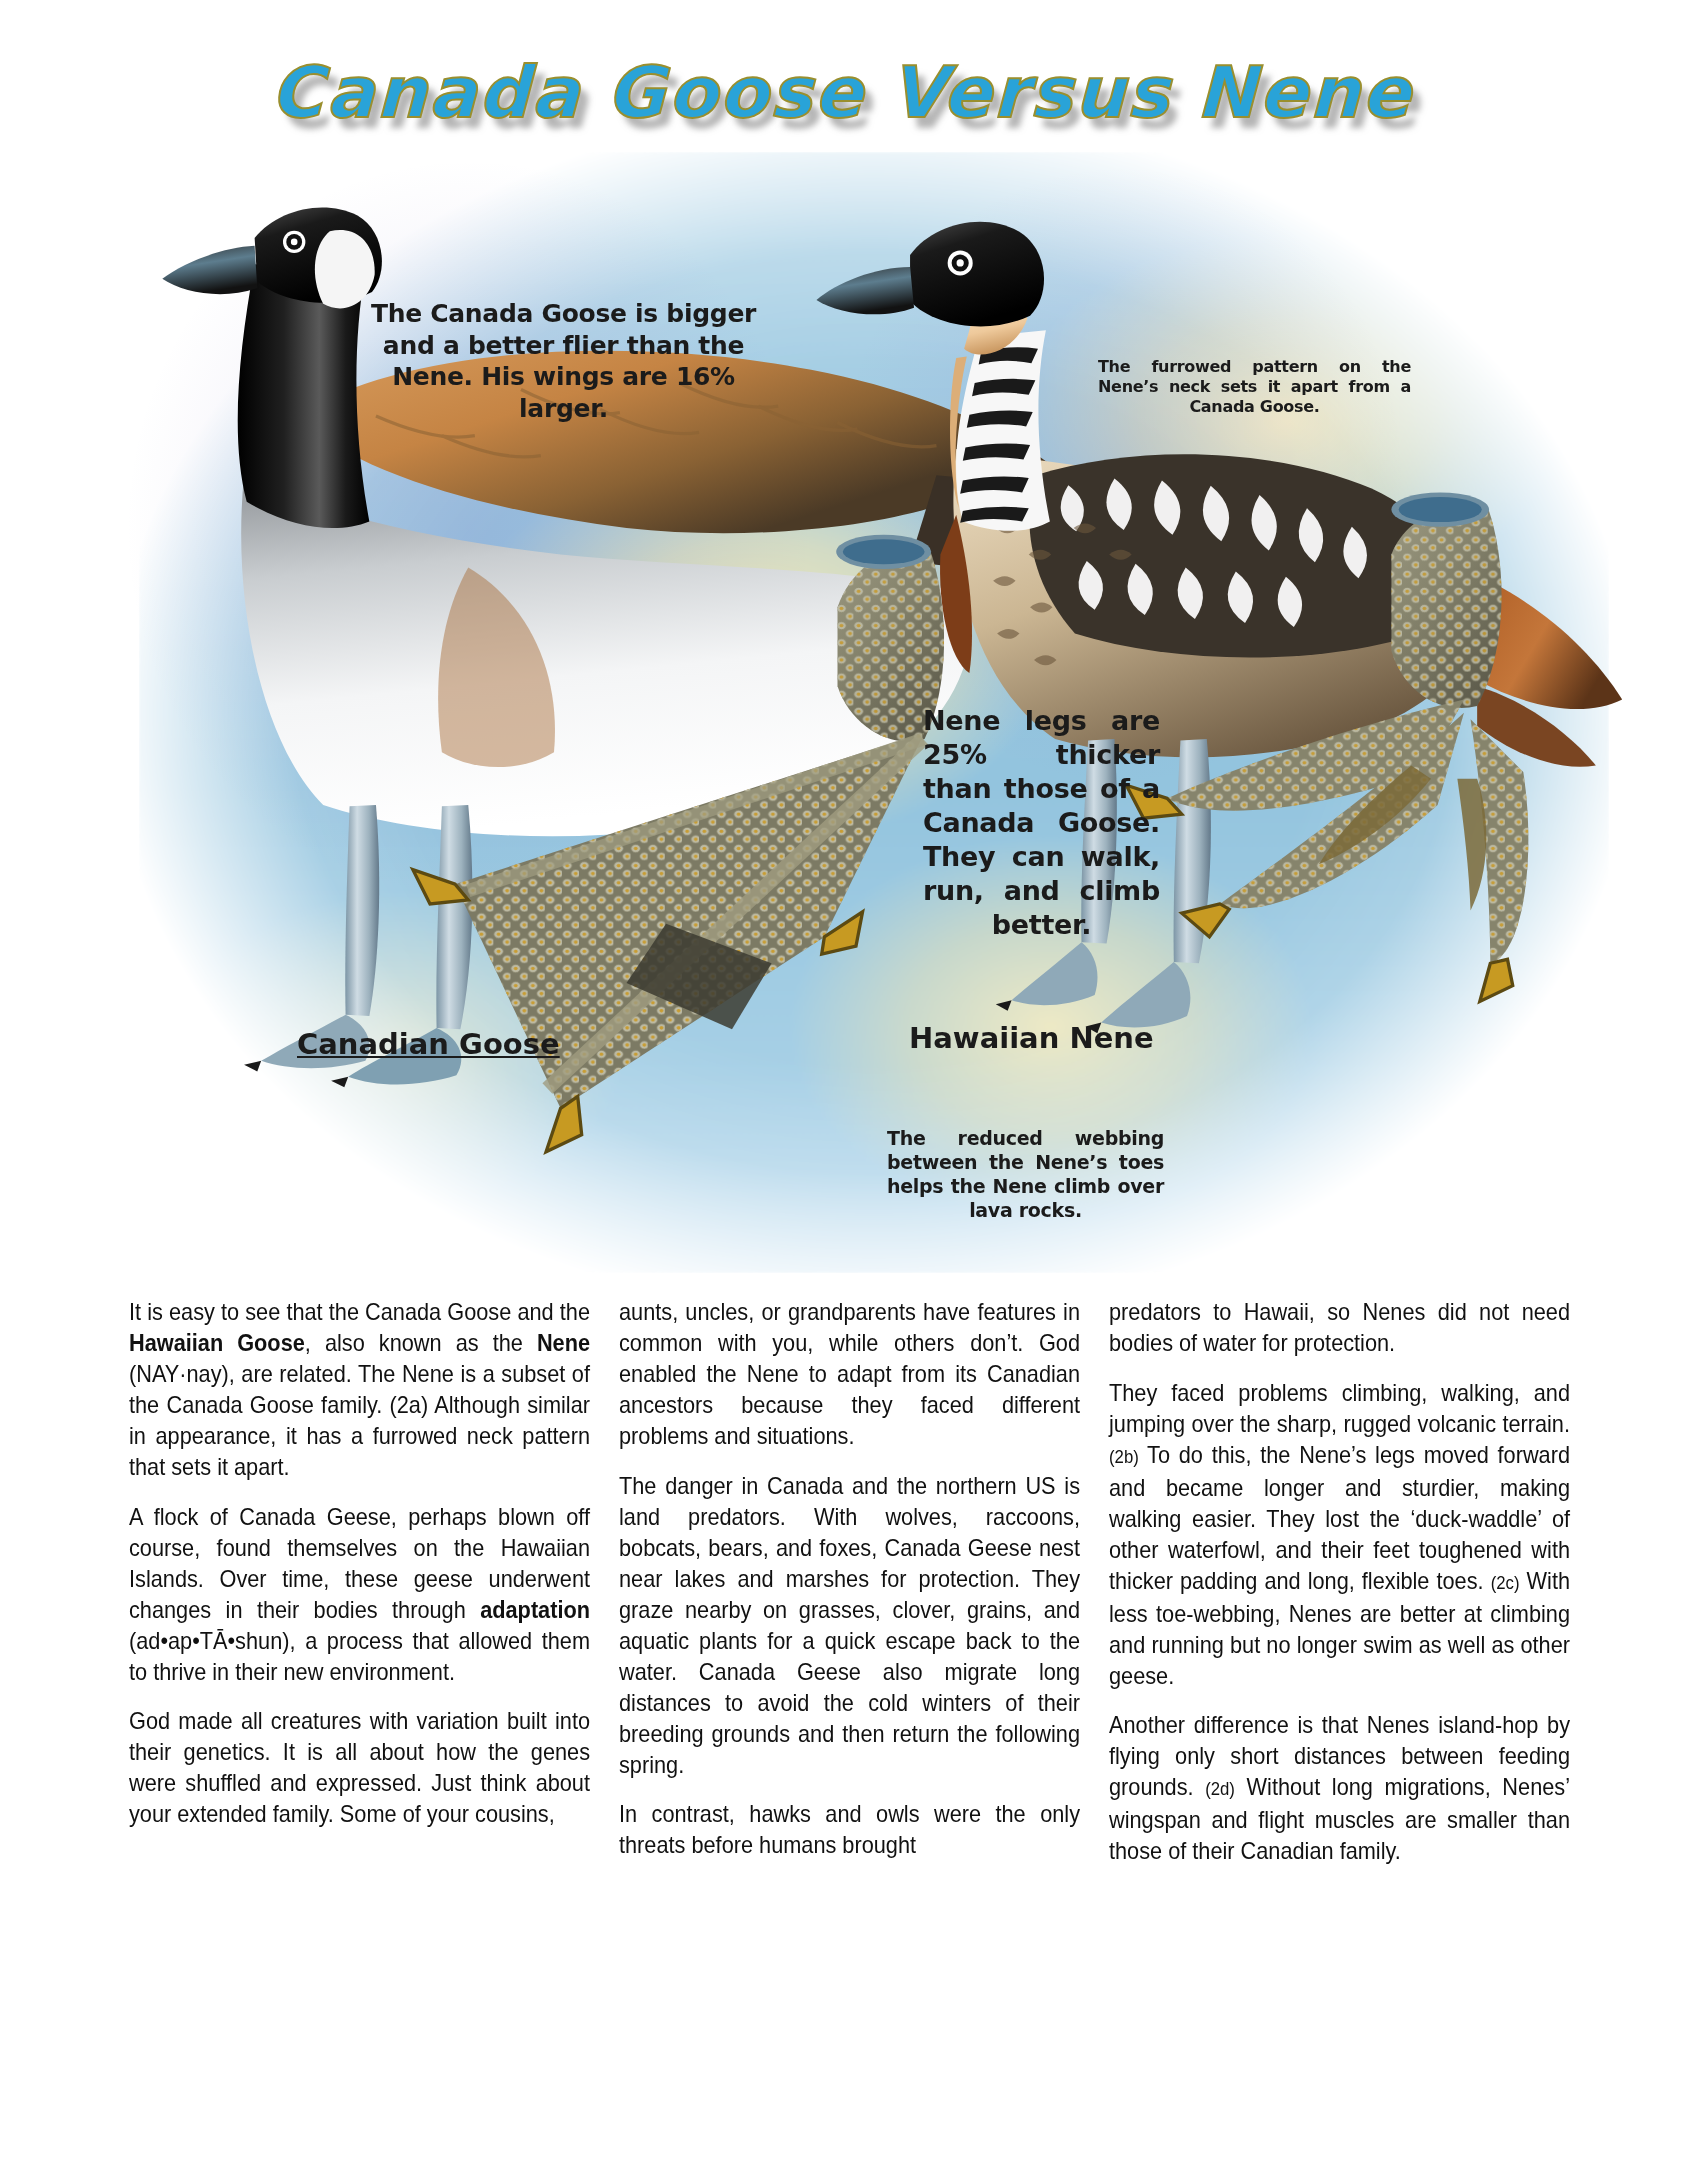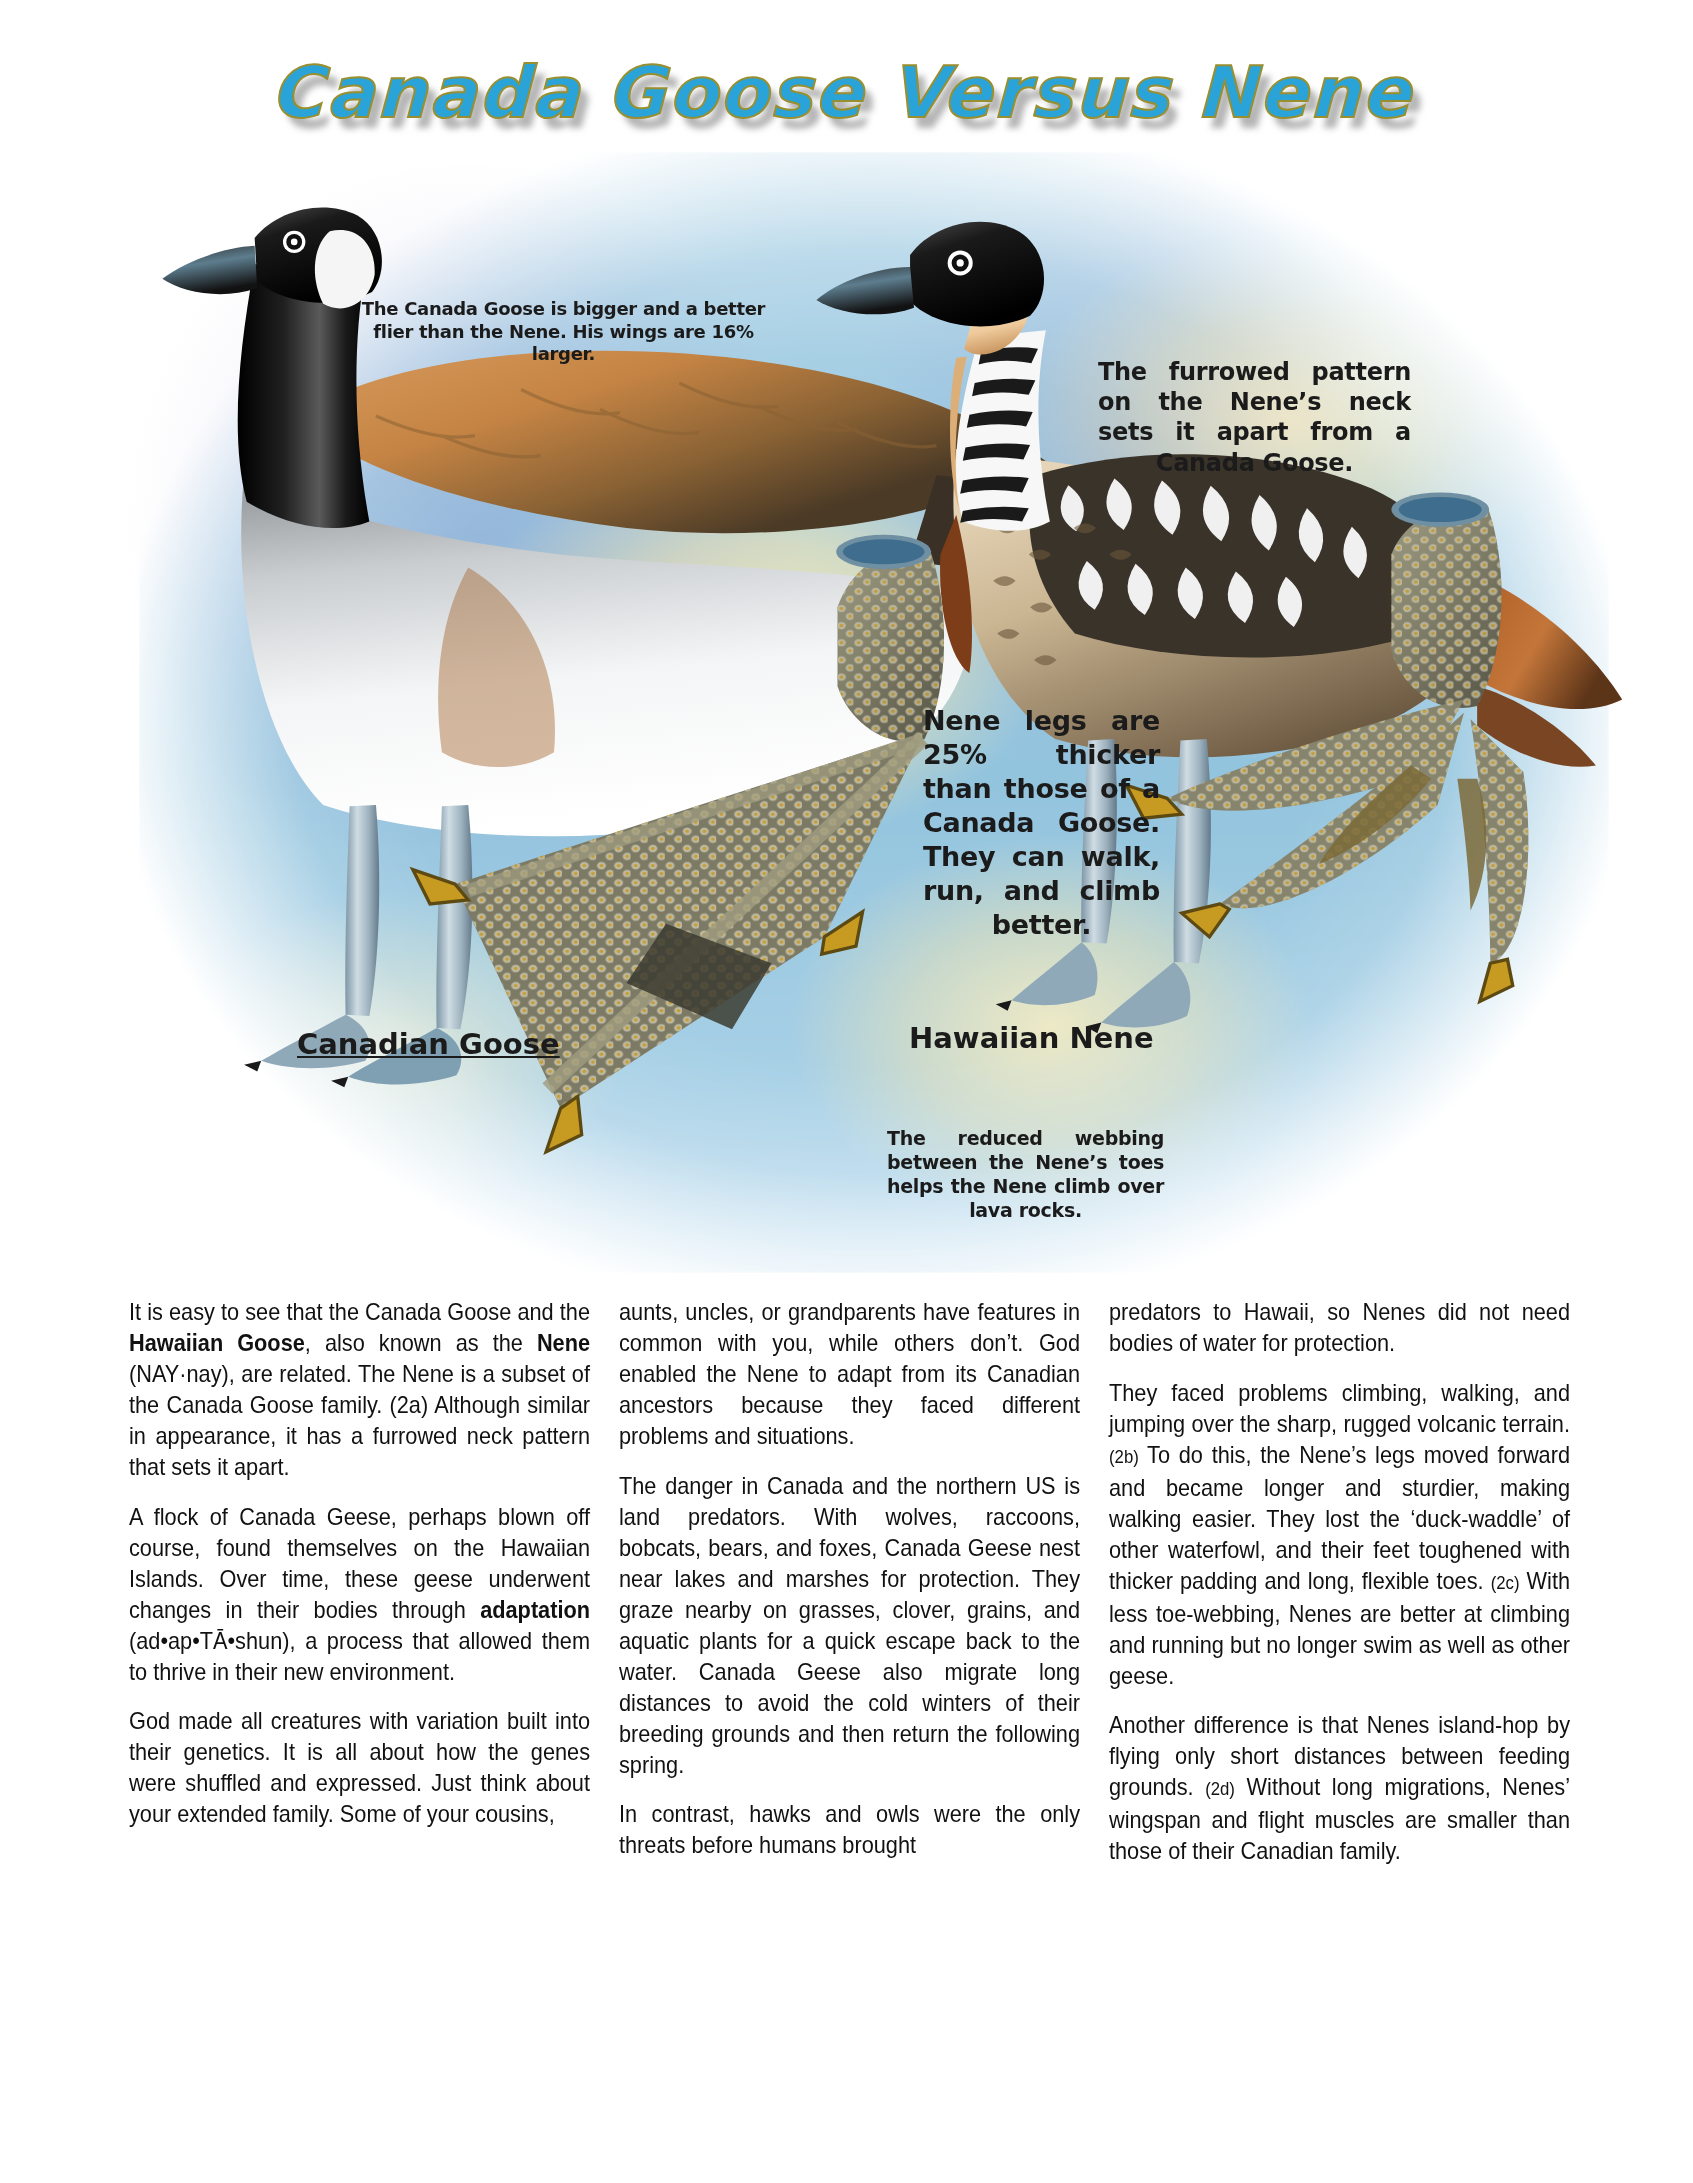--- a/index.html
+++ b/index.html
@@ -64,22 +64,22 @@
   .callout {
     position: absolute;
     font-family: "DejaVu Sans", sans-serif;
     font-weight: bold;
     color: #1b1b1b;
     text-align: center;
     line-height: 1.26;
     z-index: 30;
     letter-spacing: -0.3px;
   }
-  .c1 { left: 359px; top: 298px; width: 409px; font-size: 18px; }
-  .c2 { left: 1098px; top: 357px; width: 313px; font-size: 24px; text-align: justify; text-align-last: center; }
+  .c1 { left: 359px; top: 298px; width: 409px; font-size: 25px; }
+  .c2 { left: 1098px; top: 357px; width: 313px; font-size: 16px; text-align: justify; text-align-last: center; }
   .c3 { left: 923px; top: 704px; width: 237px; font-size: 27px; text-align: justify; text-align-last: center; }
   .c4 { left: 887px; top: 1103px; width: 277px; font-size: 19px; text-align: justify; text-align-last: center; margin-top: 24px; }
 
   .sp-label {
     position: absolute;
     font-family: "DejaVu Sans", sans-serif;
     font-weight: bold;
     font-size: 29px;
     color: #1b1b1b;
     z-index: 30;

